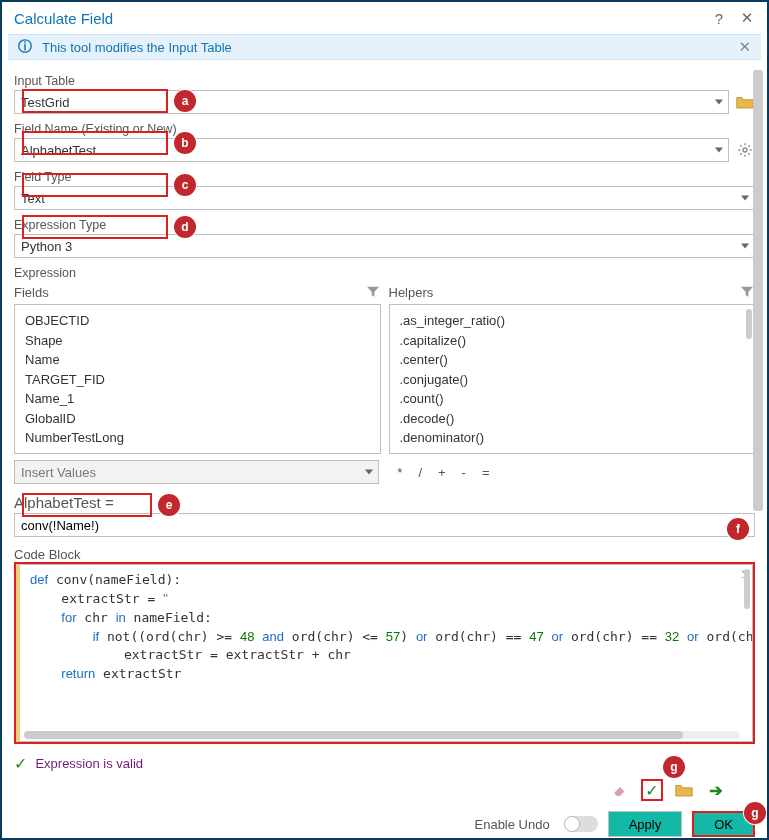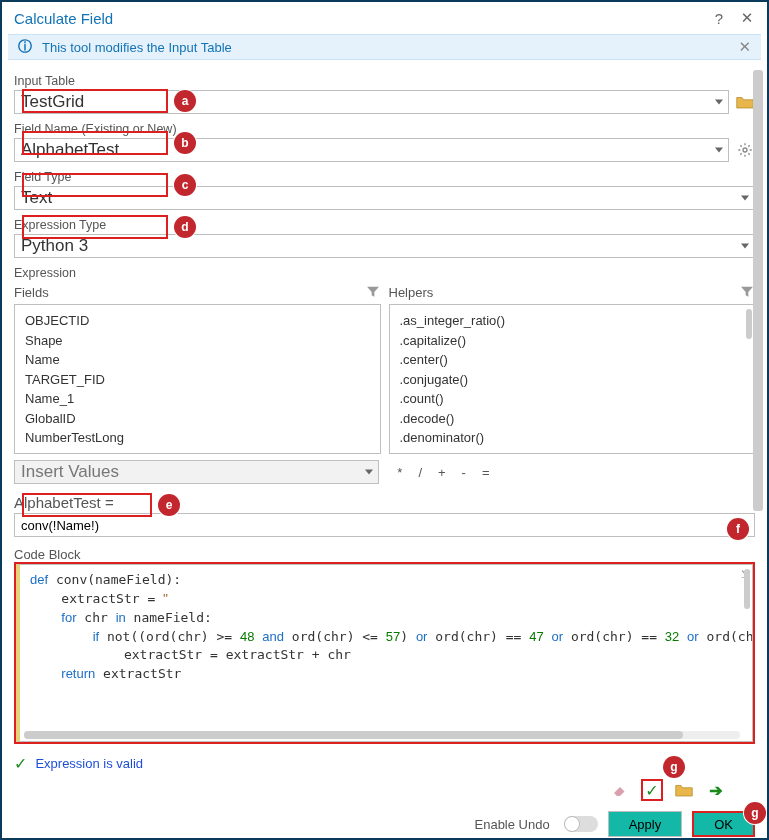--- a/index.html
+++ b/index.html
@@ -15,21 +15,21 @@
 .infobar .info-close { color: #888; cursor: pointer; font-size: 15px; }
 
 .content { padding: 6px 12px 0 12px; position: relative; }
 .scrollbar-main { position: absolute; right: 4px; top: 64px; bottom: 60px; width: 10px; }
 .scrollbar-main .thumb { background: #ccc; border-radius: 3px; width: 100%; height: 62%; margin-top: 4px; }
 
 .lbl { font-size: 12.5px; color: #555; margin: 8px 0 2px 0; display: block; }
 .row { display: flex; align-items: center; gap: 6px; margin-bottom: 4px; }
 .row .field { flex: 1; }
 
-.select, .text-input { border: 1px solid #bfbfbf; background: #fff; height: 24px; padding: 2px 18px 2px 6px; font-size: 17px; color: #333; width: 100%; position: relative; }
+.select, .text-input { border: 1px solid #bfbfbf; background: #fff; height: 24px; padding: 2px 18px 2px 6px; font-size: 13px; color: #333; width: 100%; position: relative; }
 .select { appearance: none; -webkit-appearance: none; }
 .sel-wrap { position: relative; display: block; }
 .sel-wrap::after { content: ""; position: absolute; right: 6px; top: 50%; width: 0; height: 0; border-left: 4px solid transparent; border-right: 4px solid transparent; border-top: 5px solid #666; transform: translateY(-50%); pointer-events: none; }
 
 .icon-btn { width: 20px; height: 20px; display: flex; align-items: center; justify-content: center; color: #888; cursor: pointer; }
 
 .redbox { border: 2px solid #dc2020 !important; }
 
 .callout { position: absolute; width: 22px; height: 22px; border-radius: 50%; background: #c1272d; color: #fff; display: flex; align-items: center; justify-content: center; font-size: 12px; font-weight: bold; z-index: 50; box-shadow: 0 0 0 1px #fff; }
 
@@ -57,21 +57,21 @@
 .codeblock .str { color: #9a5b23; }
 .codeblock .num { color: #067a00; }
 .codeblock .vsb { position: absolute; right: 2px; top: 4px; bottom: 20px; width: 6px; }
 .codeblock .vsb .t { background: #ccc; width:100%; height: 40px; border-radius: 3px; }
 .codeblock .hsb { position: absolute; left: 4px; right: 12px; bottom: 2px; height: 8px; background: #eee; border-radius: 4px; }
 .codeblock .hsb .t { background: #ccc; height: 100%; width: 92%; border-radius: 4px; }
 .codeblock .expand { position: absolute; right: 2px; top: 2px; color: #888; font-size: 11px; }
 
 .valid { display: flex; align-items: center; gap: 8px; margin: 10px 0 6px 0; }
 .valid .chk { color: #1a8a1a; font-size: 16px; }
-.valid .txt { color: #1d4ed8; font-size: 13px; }
+.valid .txt { color: #701a75; font-size: 13px; }
 
 .toolbar { display: flex; justify-content: flex-end; gap: 10px; align-items: center; padding-right: 28px; margin-top: 4px; }
 .toolbar .ticon { width: 22px; height: 22px; display: flex; align-items: center; justify-content: center; font-size: 16px; }
 
 .footer { display: flex; justify-content: flex-end; align-items: center; gap: 10px; padding: 10px 12px; }
 .footer .lbl2 { font-size: 13px; color: #555; margin-right: 4px; }
 .toggle { width: 34px; height: 16px; border-radius: 8px; background: #ddd; position: relative; }
 .toggle .knob { width: 16px; height: 16px; border-radius: 50%; background: #fff; border: 1px solid #bbb; position: absolute; left: 0; top: 0; }
 .btn { border: 1px solid #bfbfbf; background: #14b8a6; height: 26px; padding: 0 20px; font-size: 13px; cursor: pointer; }
 

